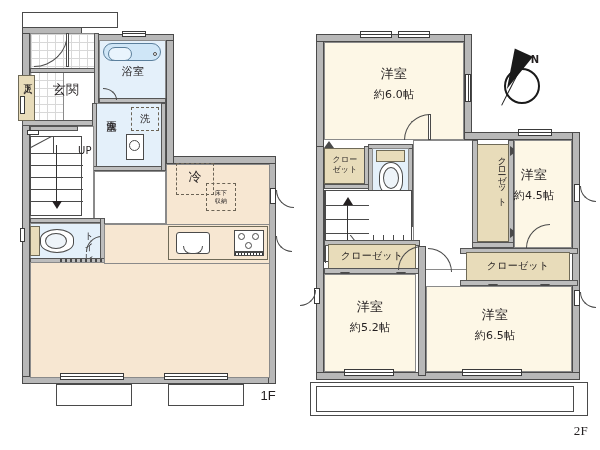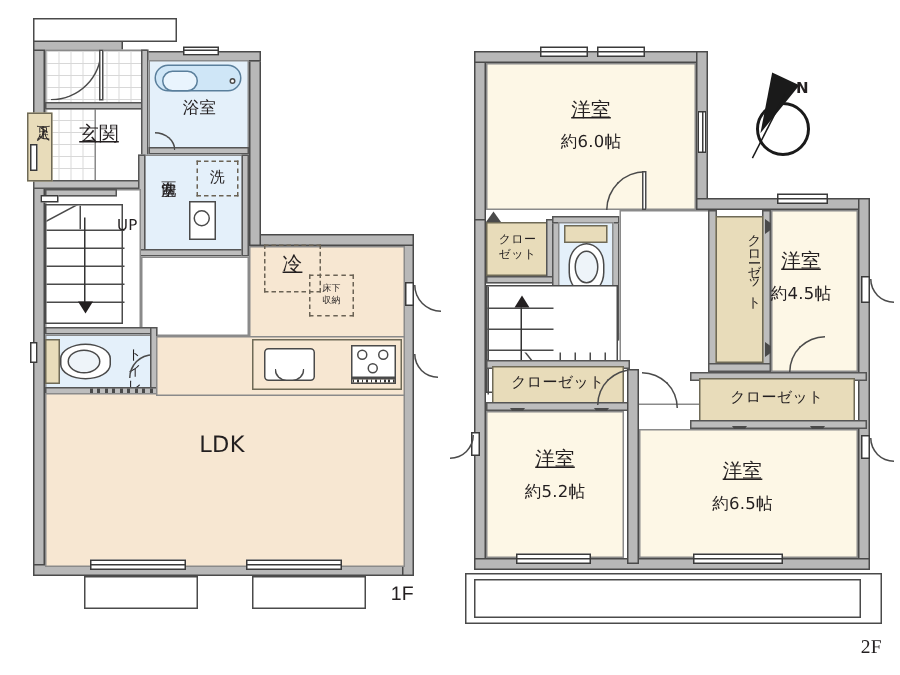--- a/index.html
+++ b/index.html
@@ -20,21 +20,21 @@
   .tile{background:#ffffff;border:1px solid #8a8a8a;
         background-image:linear-gradient(#d8d8d8 1px,transparent 1px),
                          linear-gradient(90deg,#d8d8d8 1px,transparent 1px);
         background-size:8px 8px;}
   .outline{border:1px solid #4a4a4a;background:#fff;}
 
   
   .lbl{position:absolute;text-align:center;color:#231f20;line-height:1.12;
        white-space:nowrap;letter-spacing:.2px;}
   .lbl .n{display:block;}
-  .t13{font-size:13px;text-decoration:underline;}
+  .t13{font-size:13px;}
   .t11{font-size:11px;}
   .t10{font-size:10px;}
   .t9{font-size:9px;}
   .t8{font-size:8px;}
   .t6{font-size:6px;}
   .big{font-size:15px;}
   .sub{font-size:11px;}
   .vert{writing-mode:vertical-rl;text-orientation:upright;white-space:nowrap;}
   .floortag{font-size:13px;color:#231f20;font-family:"Liberation Sans",sans-serif;}
 
@@ -160,21 +160,20 @@
     <div class="lbl t9 vert" style="left:82px;top:226px;width:12px;">トイレ</div>
     <div class="abs swing sw-tl" style="left:86px;top:236px;width:16px;height:16px;"></div>
     <div class="abs win" style="left:20px;top:228px;width:5px;height:14px;"></div>
     <div class="abs wall-thin" style="left:100px;top:218px;width:5px;height:44px;"></div>
     <div class="abs wall-thin" style="left:30px;top:258px;width:75px;height:5px;"></div>
     <div class="abs" style="left:60px;top:259px;width:44px;height:4px;background:repeating-linear-gradient(90deg,#4a4a4a 0 2px,transparent 2px 5px);"></div>
 
     <div class="abs ldk" style="left:30px;top:262px;width:240px;height:116px;"></div>
     <div class="abs ldk" style="left:166px;top:164px;width:104px;height:100px;"></div>
     <div class="abs ldk" style="left:104px;top:224px;width:166px;height:40px;"></div>
-    <div class="lbl big" style="left:98px;top:288px;width:100px;">LDK</div>
 
     <div class="abs dashbox" style="left:176px;top:163px;width:38px;height:32px;"></div>
     <div class="lbl t13" style="left:178px;top:170px;width:34px;">冷</div>
 
     <div class="abs dashbox" style="left:206px;top:183px;width:30px;height:28px;"></div>
     <div class="lbl t6" style="left:207px;top:189px;width:28px;line-height:1.25;">
       <span class="n">床下</span>
       <span class="n">収納</span>
     </div>
 

